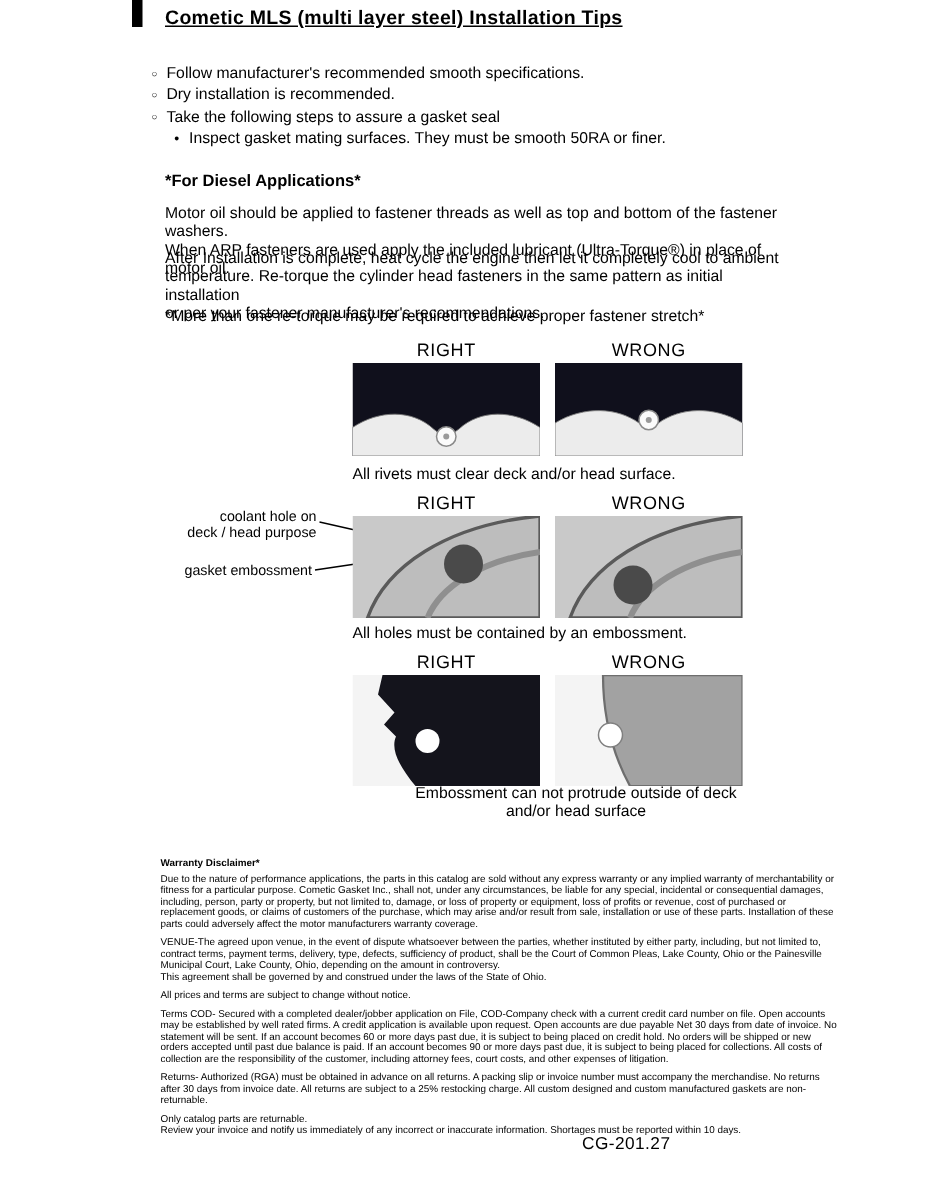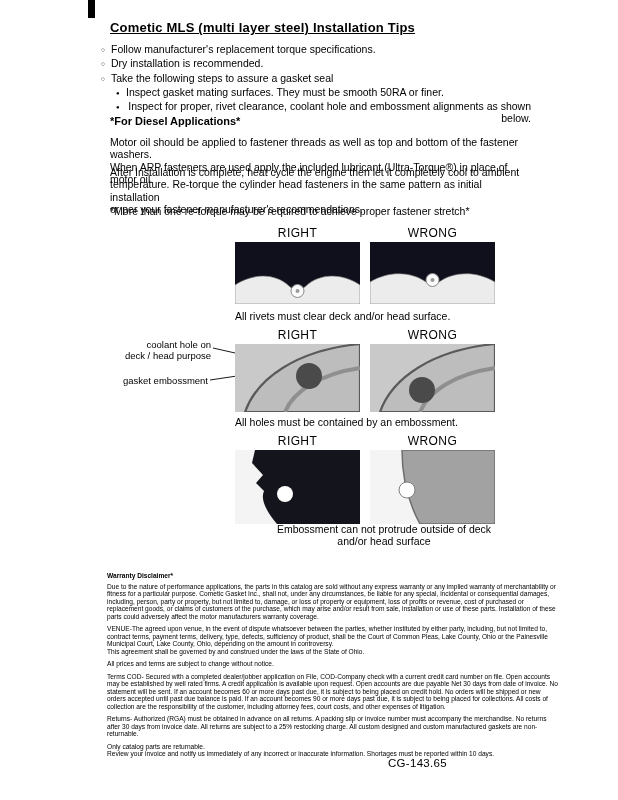--- a/index.html
+++ b/index.html
@@ -7,21 +7,21 @@
   body {
     position:relative;
     background:#ffffff;
     font-family:"Liberation Sans", sans-serif;
     color:#000;
     overflow:hidden;
   }
   .edge-mark { position:absolute; left:88px; top:0; width:7px; height:18px; background:#000; }
 
   .title {
-    position:absolute; left:110px; top:20px;
+    position:absolute; left:110px; top:4px;
     font-size:13px; font-weight:bold; text-decoration:underline;
     letter-spacing:0.2px;
   }
 
   .bullets { position:absolute; left:101px; top:43px; width:430px; font-size:10.5px; line-height:12.3px; }
   .b { display:flex; align-items:flex-start; }
   .b .mk { width:10px; flex:0 0 10px; text-align:left; }
   .mk-open::before  { content:"○"; font-size:6.5px; position:relative; top:-1px; }
   .mk-dot::before   { content:"●"; font-size:6px;  position:relative; top:-1px; }
   .sub { margin-left:15px;text-align:right; }
@@ -49,37 +49,33 @@
 </head>
 <body>
 
 <div class="edge-mark"></div>
 
 <div class="title">Cometic MLS (multi layer steel) Installation Tips</div>
 
 <div class="bullets">
   <div class="b">
     <span class="mk mk-open"></span>
-    <span>Follow manufacturer's replacement torque specifications.</span>
+    <span>Follow manufacturer's recommended smooth specifications.</span>
   </div>
   <div class="b">
     <span class="mk mk-open"></span>
     <span>Dry installation is recommended.</span>
   </div>
   <div class="b">
     <span class="mk mk-open"></span>
     <span>Take the following steps to assure a gasket seal</span>
   </div>
   <div class="b sub">
     <span class="mk mk-dot"></span>
     <span>Inspect gasket mating surfaces.  They must be smooth 50RA or finer.</span>
-  </div>
-  <div class="b sub">
-    <span class="mk mk-dot"></span>
-    <span>Inspect for proper, rivet clearance, coolant hole and embossment alignments as shown below.</span>
   </div>
 </div>
 
 <div class="diesel-h">*For Diesel Applications*</div>
 <div class="p1 prel">Motor oil should be applied to fastener threads as well as top and bottom of the fastener washers.
 When ARP fasteners are used apply the included lubricant (Ultra-Torque®) in place of motor oil.</div>
 <div class="p2 prel">After Installation is complete, heat cycle the engine then let it completely cool to ambient
 temperature. Re-torque the cylinder head fasteners in the same pattern as initial installation
 or per your fastener manufacturer's recommendations.</div>
 <div class="note">*More than one re-torque may be required to achieve proper fastener stretch*</div>
@@ -164,13 +160,13 @@
   <p>Due to the nature of performance applications, the parts in this catalog are sold without any express warranty or any implied warranty of merchantability or fitness for a particular purpose.  Cometic Gasket Inc., shall not, under any circumstances, be liable for any special, incidental or consequential damages, including, person, party or property, but not limited to, damage, or loss of property or equipment, loss of profits or revenue, cost of purchased or replacement goods, or claims of customers of the purchase, which may arise and/or result from sale, installation or use of these parts.  Installation of these parts could adversely affect the motor manufacturers warranty coverage.</p>
   <p>VENUE-The agreed upon venue, in the event of dispute whatsoever between the parties, whether instituted by either party, including, but not limited to, contract terms, payment terms, delivery, type, defects, sufficiency of product, shall be the Court of Common Pleas, Lake County, Ohio or the Painesville Municipal Court, Lake County, Ohio, depending on the amount in controversy.
 This agreement shall be governed by and construed under the laws of the State of Ohio.</p>
   <p>All prices and terms are subject to change without notice.</p>
   <p>Terms COD- Secured with a completed dealer/jobber application on File, COD-Company check with a current credit card number on file.  Open accounts may be established by well rated firms.  A credit application is available upon request.  Open accounts are due payable Net 30 days from date of invoice.  No statement will be sent.  If an account becomes 60 or more days past due, it is subject to being placed on credit hold.  No orders will be shipped or new orders accepted until past due balance is paid.  If an account becomes 90 or more days past due, it is subject to being placed for collections.  All costs of collection are the responsibility of the customer, including attorney fees, court costs, and other expenses of litigation.</p>
   <p>Returns- Authorized (RGA) must be obtained in advance on all returns.  A packing slip or invoice number must accompany the merchandise.  No returns after 30 days from invoice date.  All returns are subject to a 25% restocking charge.  All custom designed and custom manufactured gaskets are non-returnable.</p>
   <p>Only catalog parts are returnable.
 Review your invoice and notify us immediately of any incorrect or inaccurate information.  Shortages must be reported within 10 days.</p>
 </div>
 
-<div class="footer-code">CG-143.65</div>
+<div class="footer-code">CG-201.27</div>
 
 </body></html>

